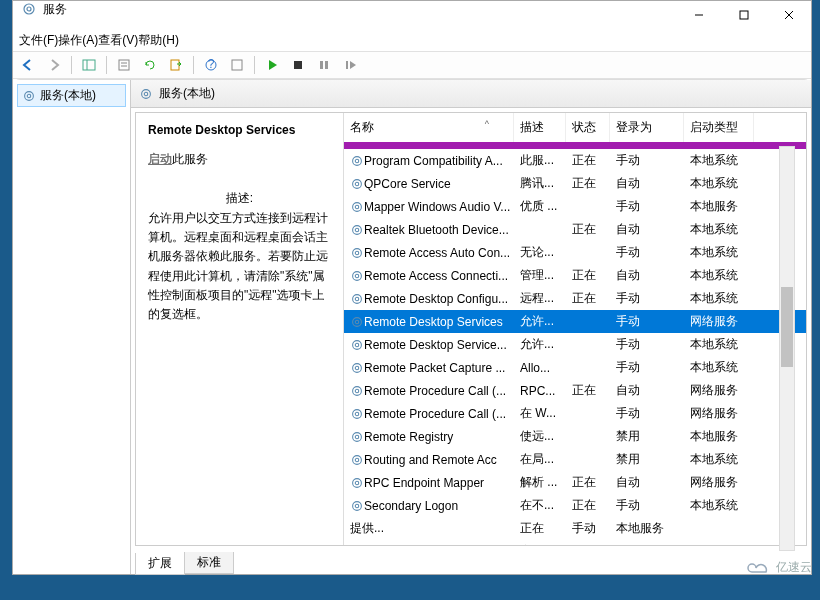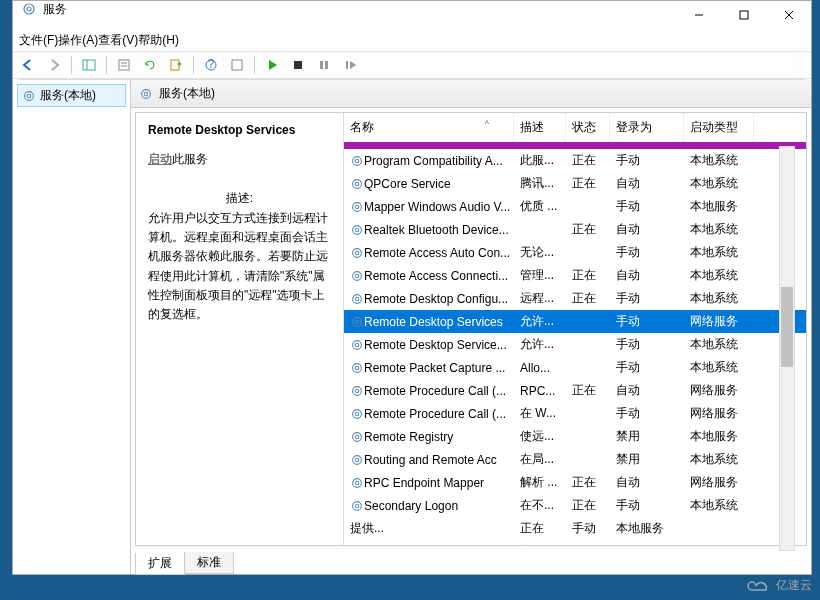--- a/index.html
+++ b/index.html
@@ -36,21 +36,21 @@
   .row { display: grid; grid-template-columns: 170px 52px 44px 74px 70px; align-items: center; }
   .row > div { padding: 3px 6px; white-space: nowrap; overflow: hidden; text-overflow: ellipsis; }
   .row .namecell { display: flex; align-items: center; }
   .row.sel { background: #0078d7; color: #fff; }
   .svc-icon { width: 14px; height: 14px; flex-shrink: 0; }
   .tabs { height: 24px; display: flex; align-items: flex-end; padding-left: 4px; }
   .tabs div { border: 1px solid #ccc; border-top: none; padding: 2px 12px; margin-right: -1px; background: #f3f3f3; }
   .tabs div.act { background: #fff; position: relative; top: 1px; }
   .scrolltrack { position: absolute; right: 16px; top: 145px; width: 16px; height: 405px; background: #f0f0f0; border: 1px solid #ddd; }
   .scrollthumb { position: absolute; top: 140px; left: 1px; width: 12px; height: 80px; background: #c2c2c2; }
-  .watermark { position: absolute; right: 8px; bottom: 6px; color: #9aa; font-size: 14px; font-weight: 500; display: flex; align-items: center; gap: 4px; }
+  .watermark { position: absolute; right: 8px; bottom: 24px; color: #9aa; font-size: 14px; font-weight: 500; display: flex; align-items: center; gap: 4px; }
   .watermark svg { width: 26px; height: 16px; }
   .gear { stroke: #5a8ab0; fill: none; stroke-width: 1.2; }
 </style>
 </head>
 <body>
 
 <div class="window">
   <div class="titlebar">
     <span class="t-icon">
       <svg viewBox="0 0 16 16">

